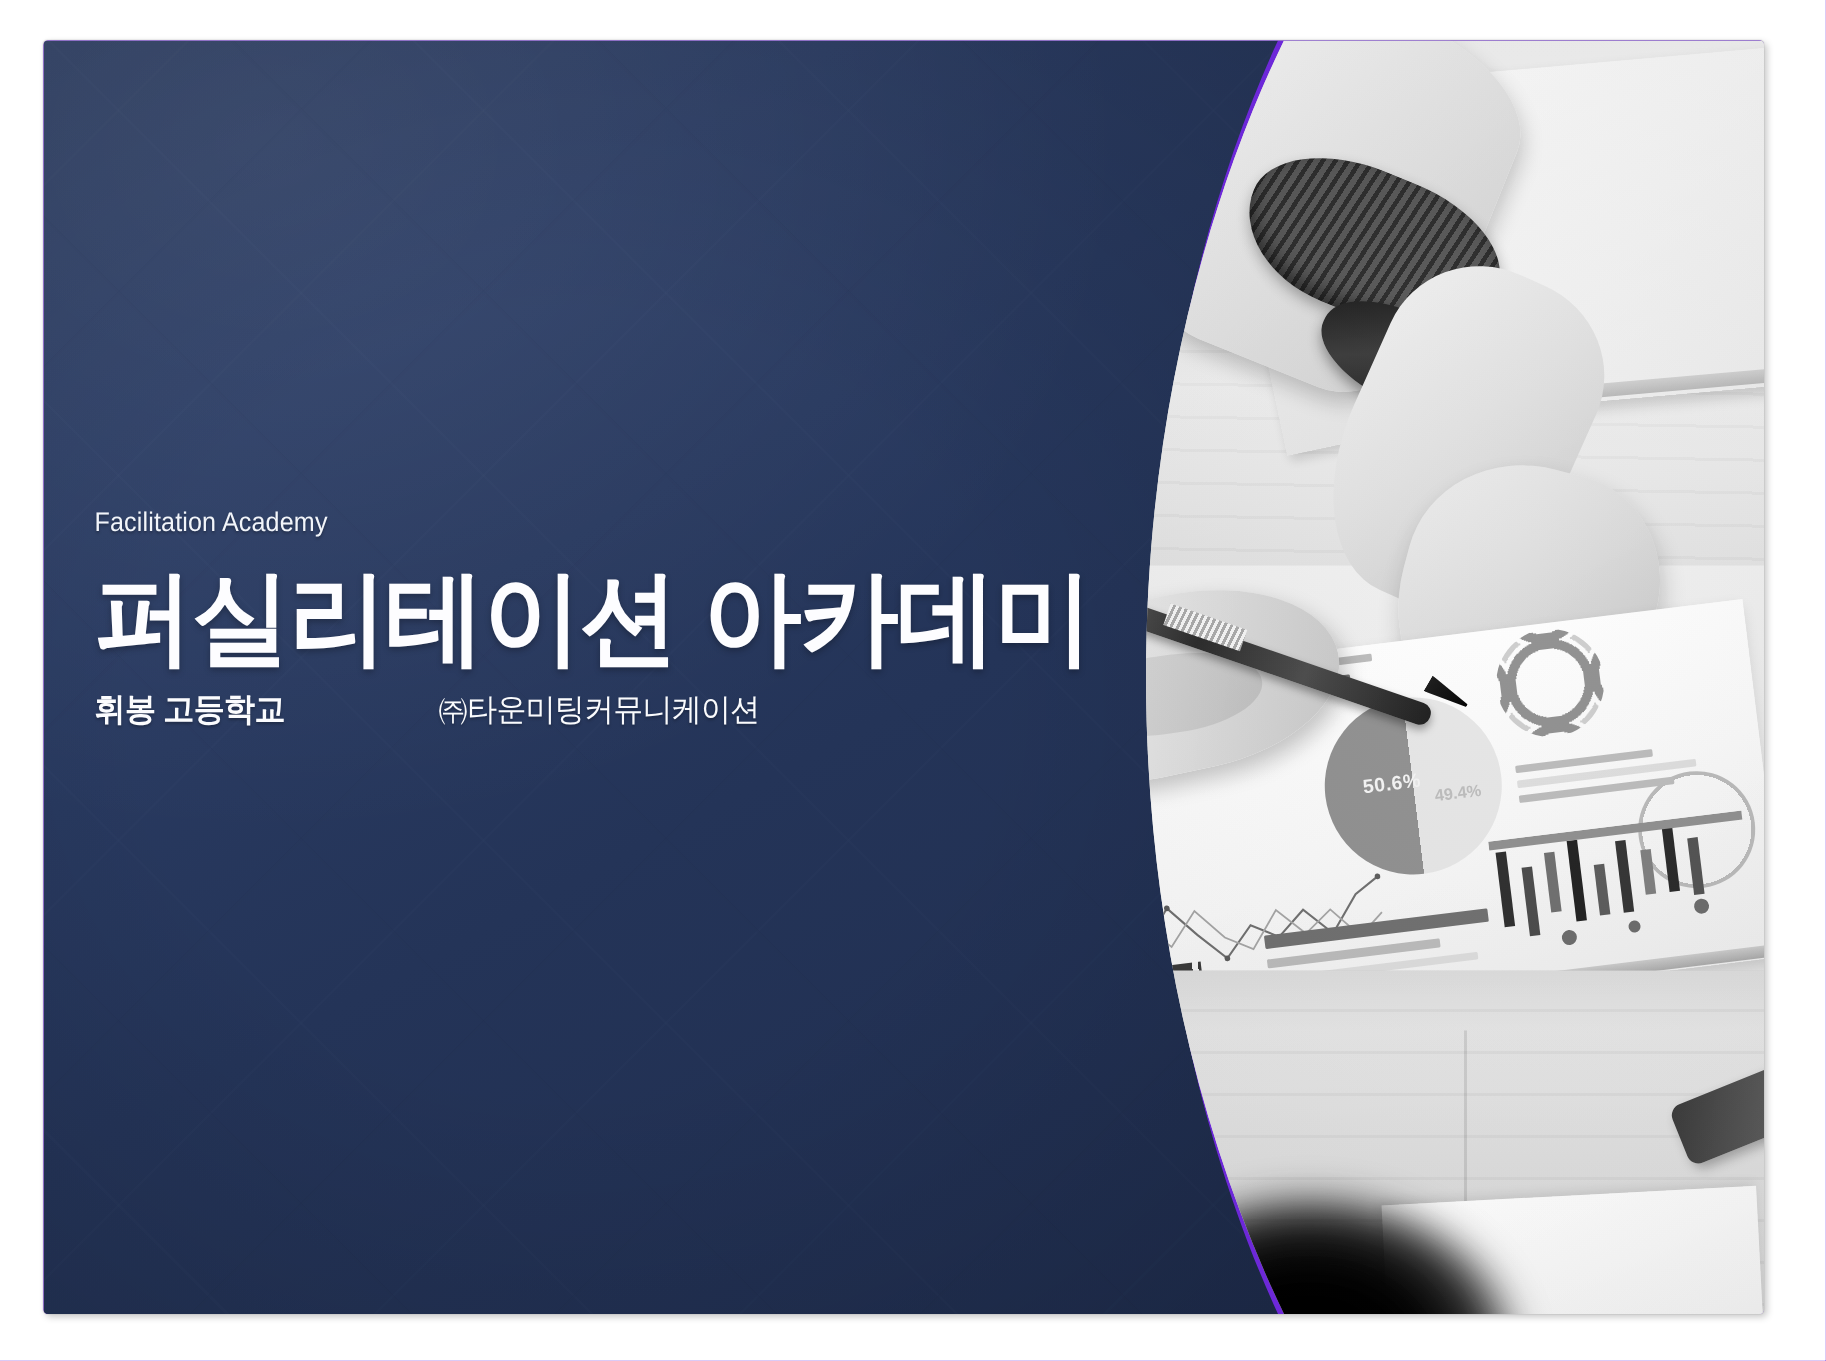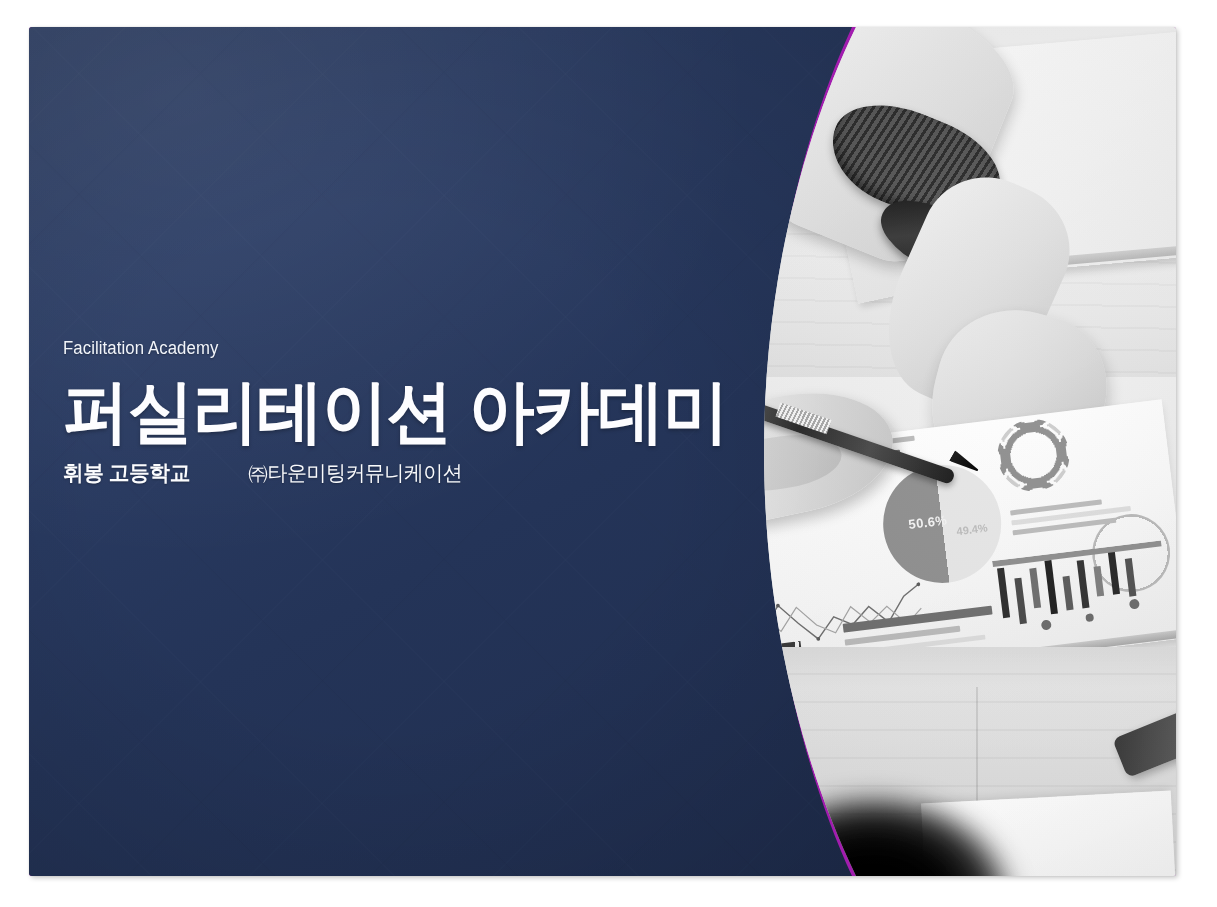--- a/index.html
+++ b/index.html
@@ -9,21 +9,21 @@
     background:#ffffff;
     font-family:"Liberation Sans", sans-serif;
     overflow:hidden;
   }
 
   
   #slide {
     position:absolute;
     left:29px; top:27px;
     width:1147px; height:849px;
-    background:#a21caf;
+    background:#6d28d9;
     border-radius:3px;
     box-shadow:2px 2px 5px rgba(0,0,0,.22), 0 0 1px rgba(0,0,0,.25);
     overflow:hidden;
   }
 
   
   #navy-panel {
     position:absolute;
     left:0; top:0;
     width:830px; height:849px;
@@ -77,20 +77,21 @@
     transform:scaleX(.955);
     transform-origin:left center;
     white-space:nowrap;
     text-shadow:0 2px 4px rgba(0,0,0,.26);
   }
   #byline-row {
     margin-top:11px;
     display:flex;
     align-items:baseline;
     white-space:nowrap;
+    gap:44px;
   }
   #school-name {
     font-size:21.5px;
     font-weight:700;
     color:#fbfcfe;
     letter-spacing:-.4px;
     transform:scaleX(.96);
     transform-origin:left center;
     text-shadow:0 1px 2px rgba(0,0,0,.28);
   }

